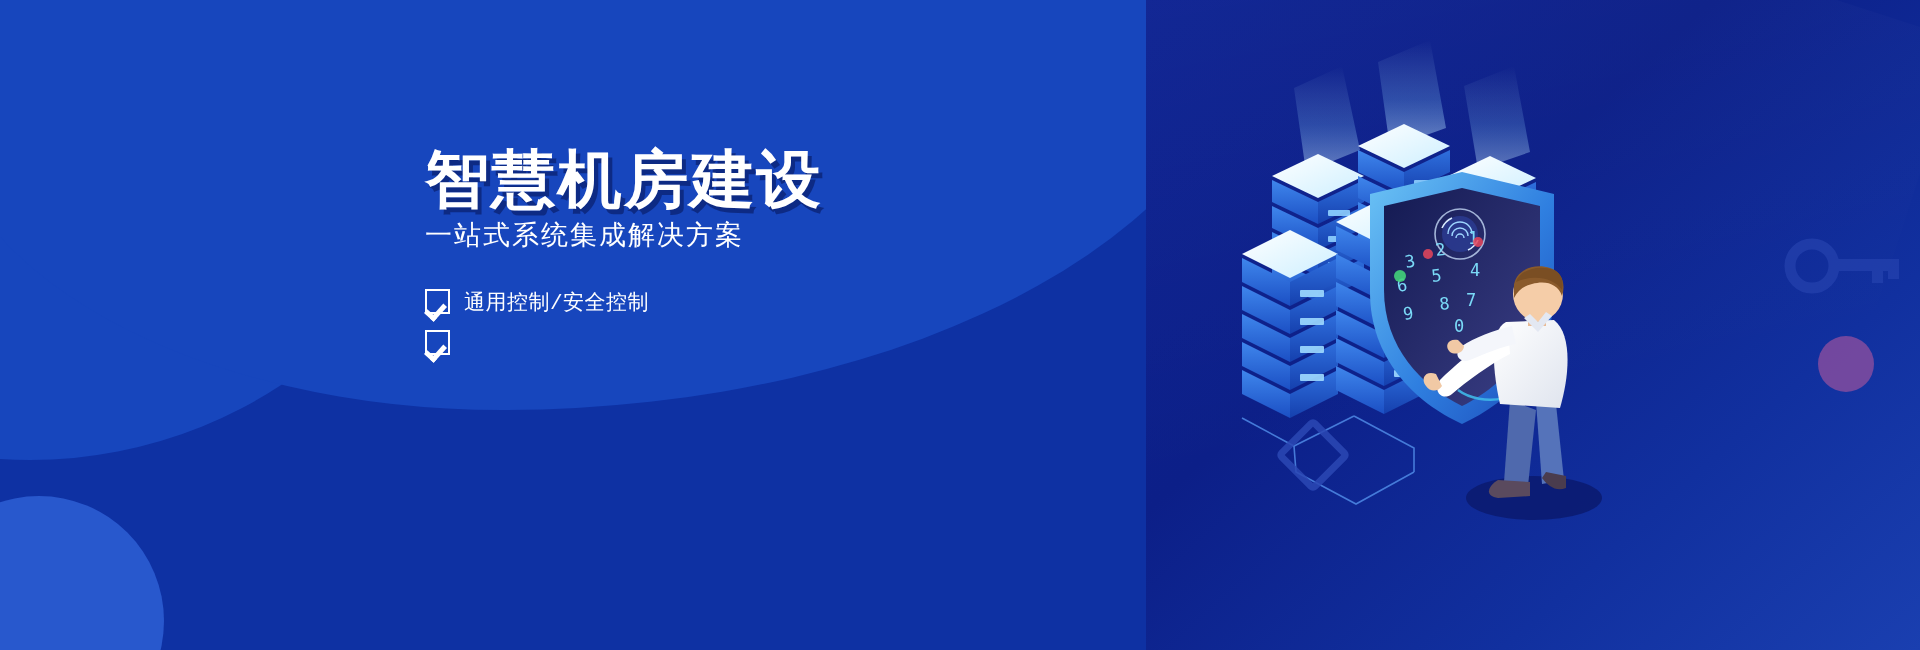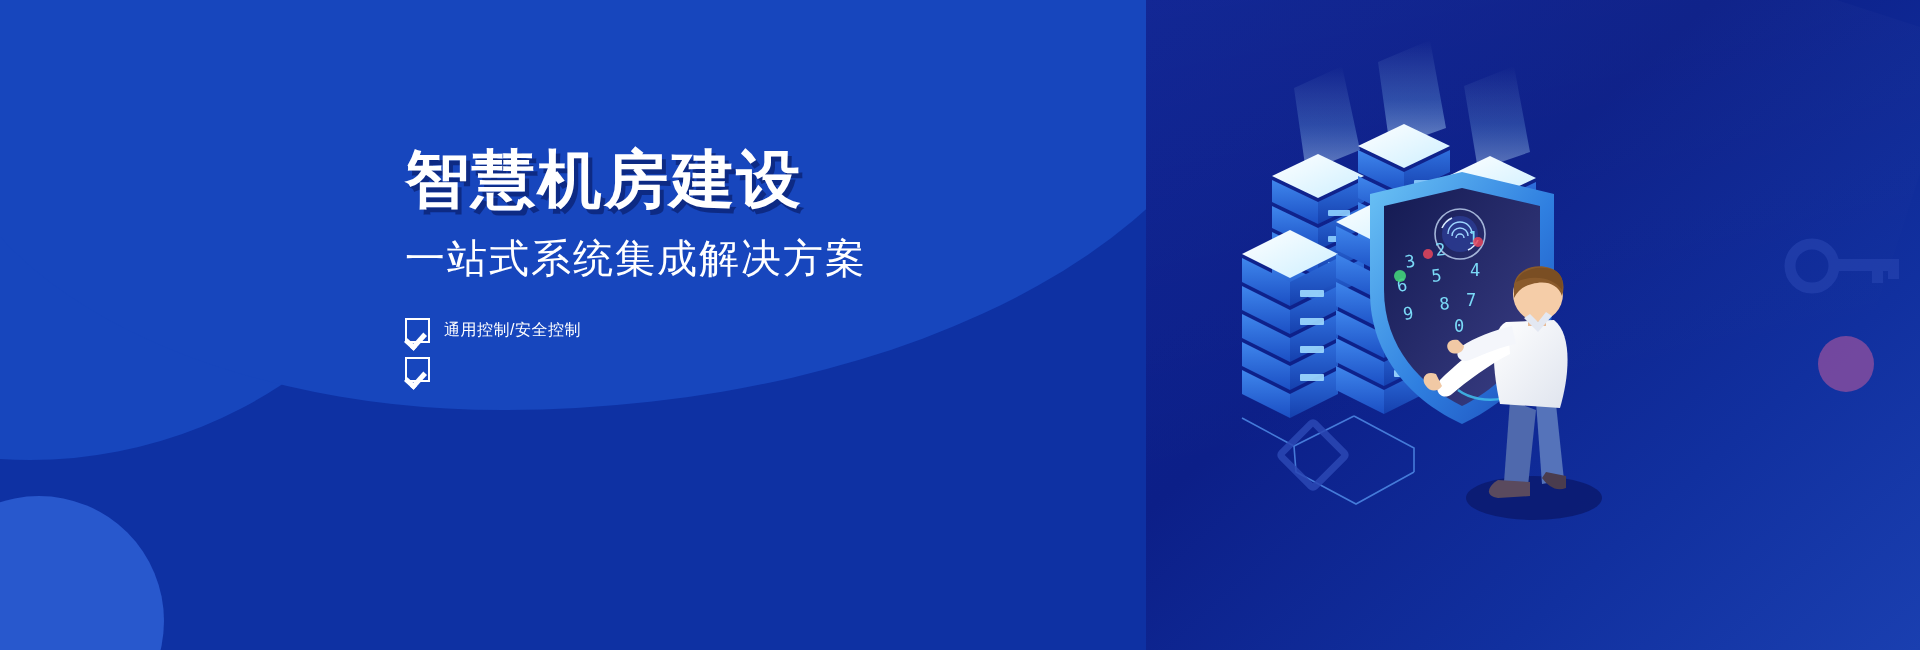--- a/index.html
+++ b/index.html
@@ -10,38 +10,38 @@
   .left-panel{position:absolute;left:0;top:0;width:1146px;height:650px;
               background:#0e31a3;overflow:hidden;}
   .wave-top{position:absolute;left:-60px;top:-330px;width:1320px;height:740px;
             background:#1746bd;border-radius:0 0 62% 46%;}
   .wave-top2{position:absolute;left:-420px;top:-420px;width:900px;height:880px;
             background:#1746bd;border-radius:50%;}
   .corner-circle{position:absolute;left:-86px;bottom:-96px;width:250px;height:250px;
             border-radius:50%;background:#2a5bd0;opacity:.92;}
 
   
-  .text-block{position:absolute;left:405px;top:148px;width:560px;}
+  .text-block{position:absolute;left:425px;top:148px;width:560px;}
   .headline{position:relative;font-size:63px;line-height:1.02;font-weight:bold;
             color:#ffffff;letter-spacing:2px;white-space:nowrap;
             text-shadow:4px 5px 0 rgba(5,20,85,.55);
             font-family:"DejaVu Sans","Liberation Sans",sans-serif;
             transform:scaleX(1.02);transform-origin:left center;}
-  .subtitle{margin-top:24px;font-size:40px;line-height:1.1;color:#ffffff;
+  .subtitle{margin-top:8px;font-size:27px;line-height:1.1;color:#ffffff;
             letter-spacing:2px;white-space:nowrap;
             font-family:"DejaVu Sans","Liberation Sans",sans-serif;}
   .features{margin-top:38px;}
   .feature-row{display:flex;align-items:center;margin-bottom:14px;}
   .check-box{width:21px;height:21px;border:2px solid #ffffff;position:relative;
              flex:0 0 auto;margin-right:14px;}
   .check-box::after{content:"";position:absolute;left:2px;top:9px;width:8px;height:15px;
              border-right:5px solid #fff;border-bottom:5px solid #fff;
              transform:rotate(42deg);transform-origin:center;}
-  .feature-text{font-size:16px;color:#ffffff;letter-spacing:.5px;white-space:nowrap;
-             font-family:Liberation Sans, sans-serif;}
+  .feature-text{font-size:21px;color:#ffffff;letter-spacing:.5px;white-space:nowrap;
+             font-family:Liberation Mono, monospace;}
 
   
   .right-panel{position:absolute;left:1146px;top:0;width:774px;height:650px;
        background:linear-gradient(138deg,#0d2292 0%,#0c1f88 38%,#11309f 72%,#1a3fb0 100%);
        overflow:hidden;}
   .rp-sheen{position:absolute;left:-200px;top:-120px;width:900px;height:900px;
        background:linear-gradient(150deg,rgba(255,255,255,.035),rgba(255,255,255,0) 60%);
        transform:rotate(18deg);}
   .purple-circle{position:absolute;right:46px;top:336px;width:56px;height:56px;
        border-radius:50%;background:#7b4a9e;opacity:.92;}

